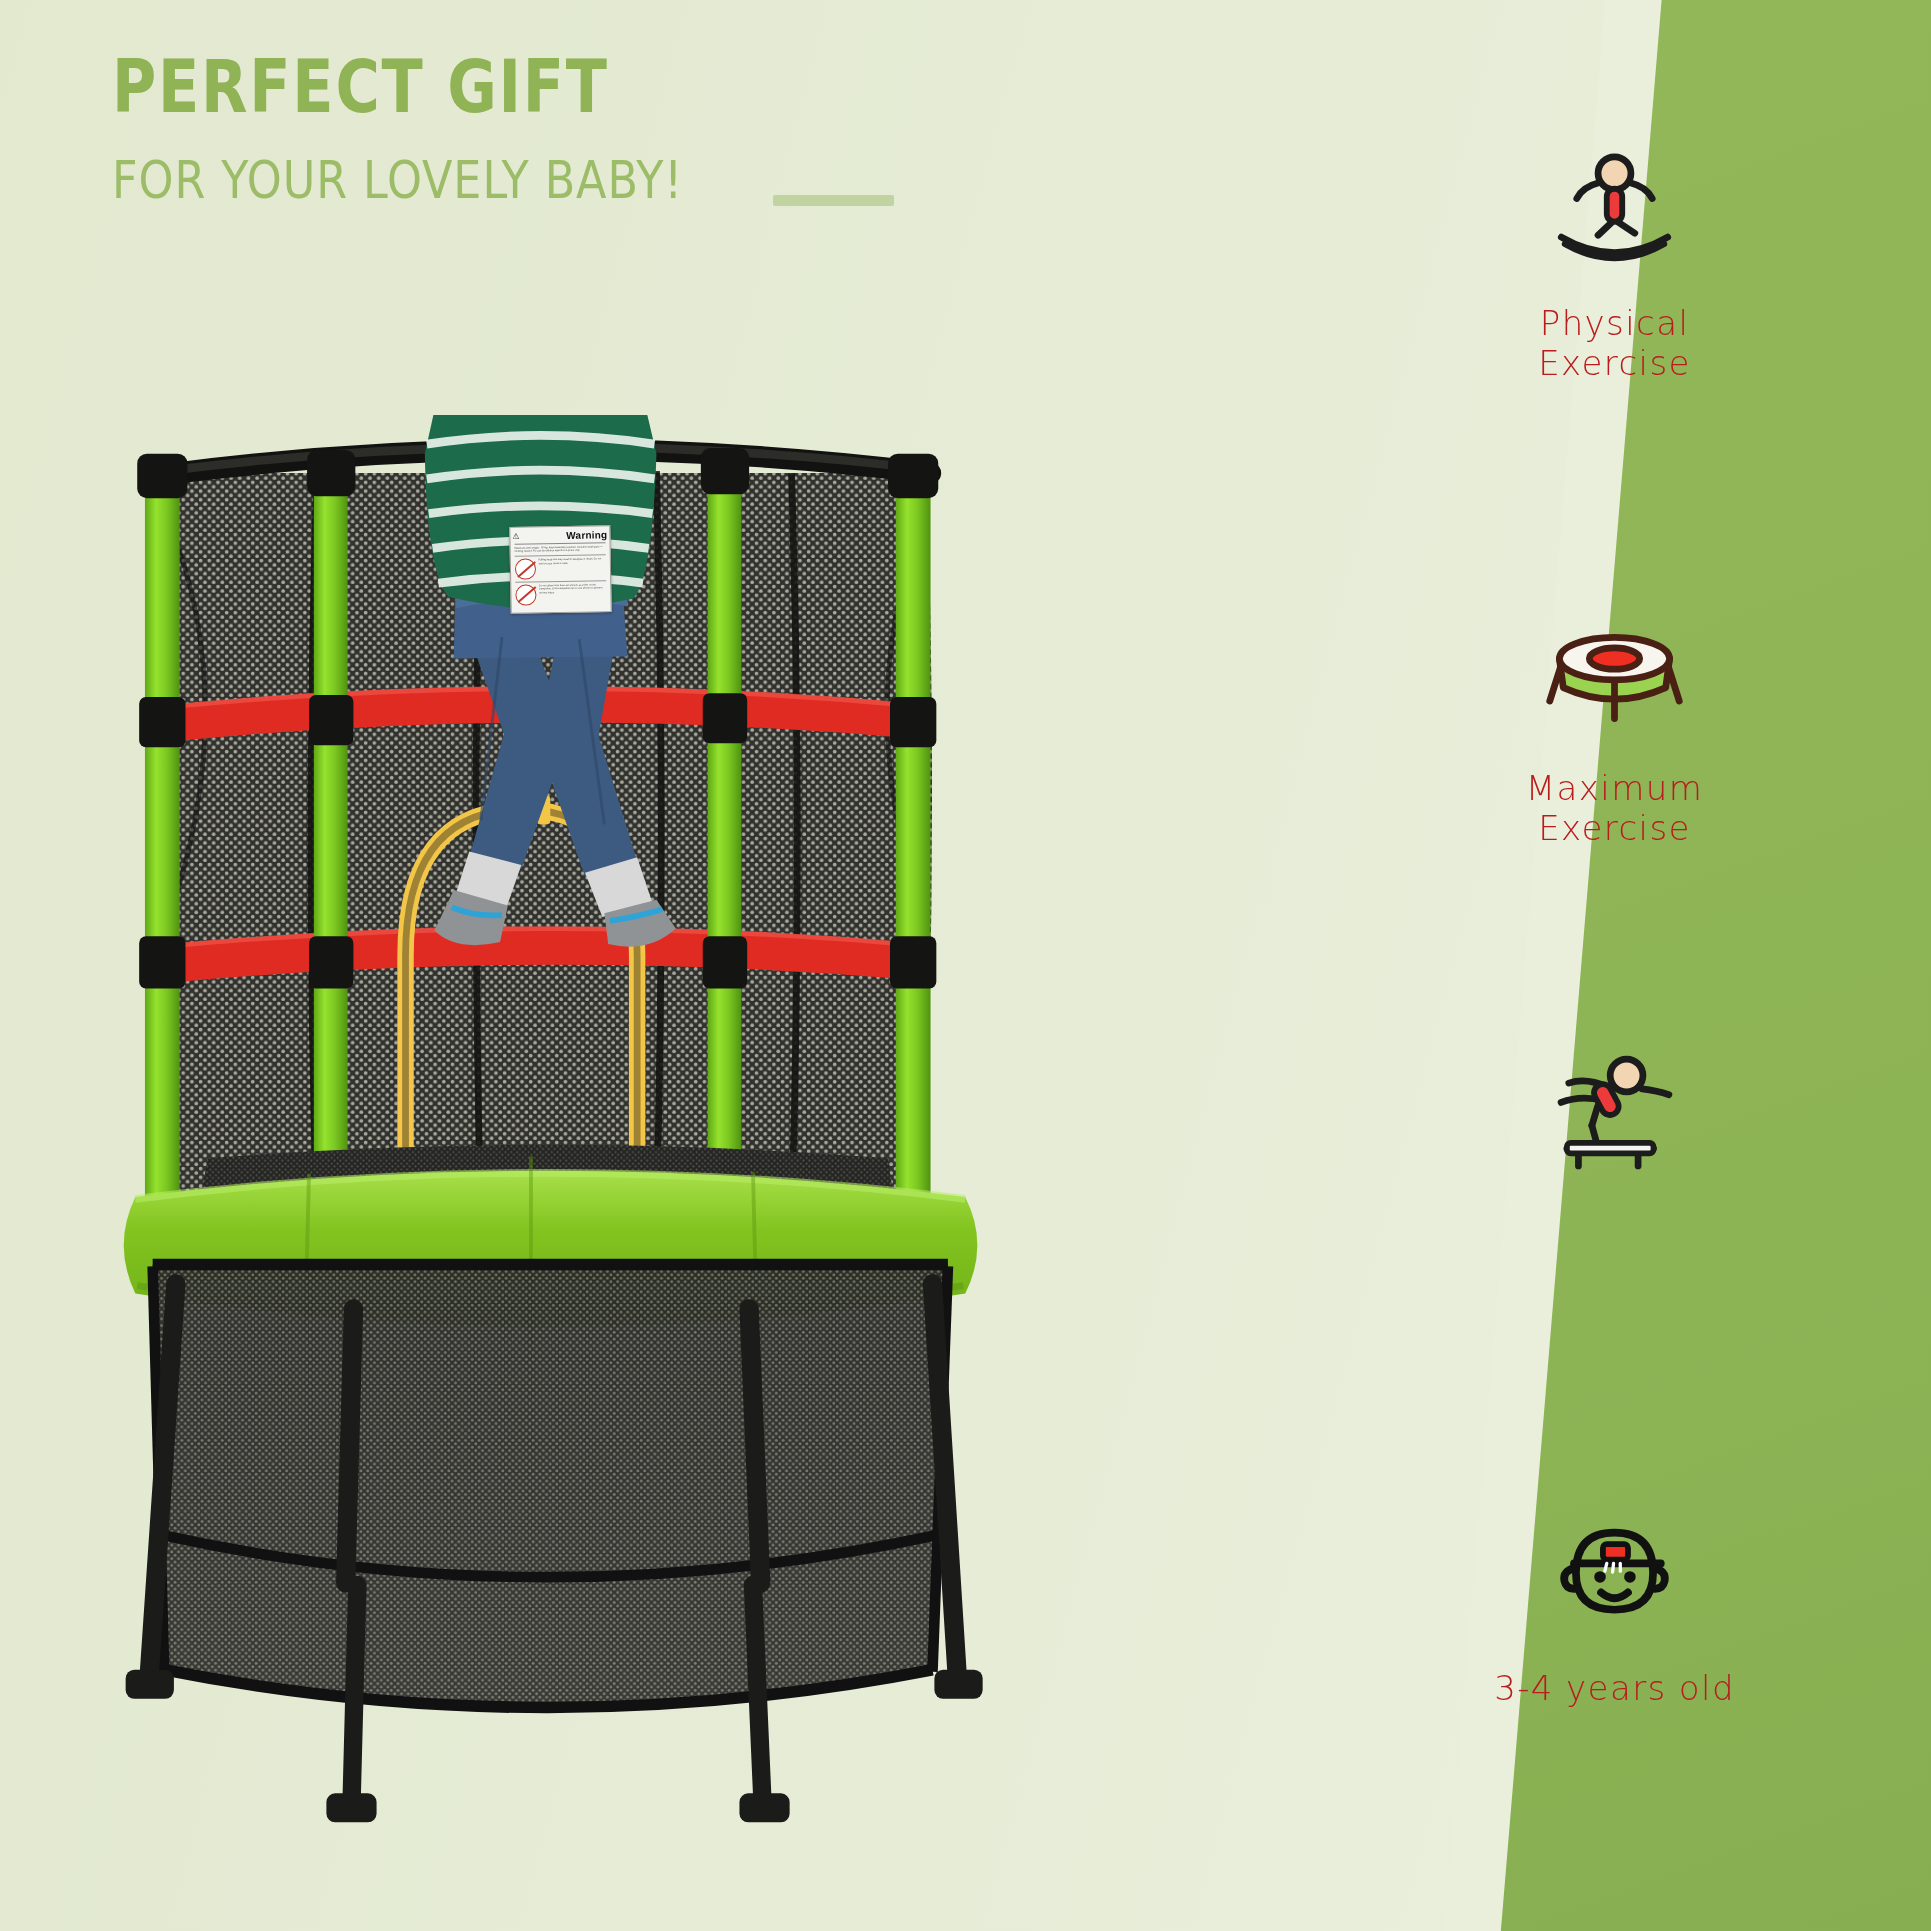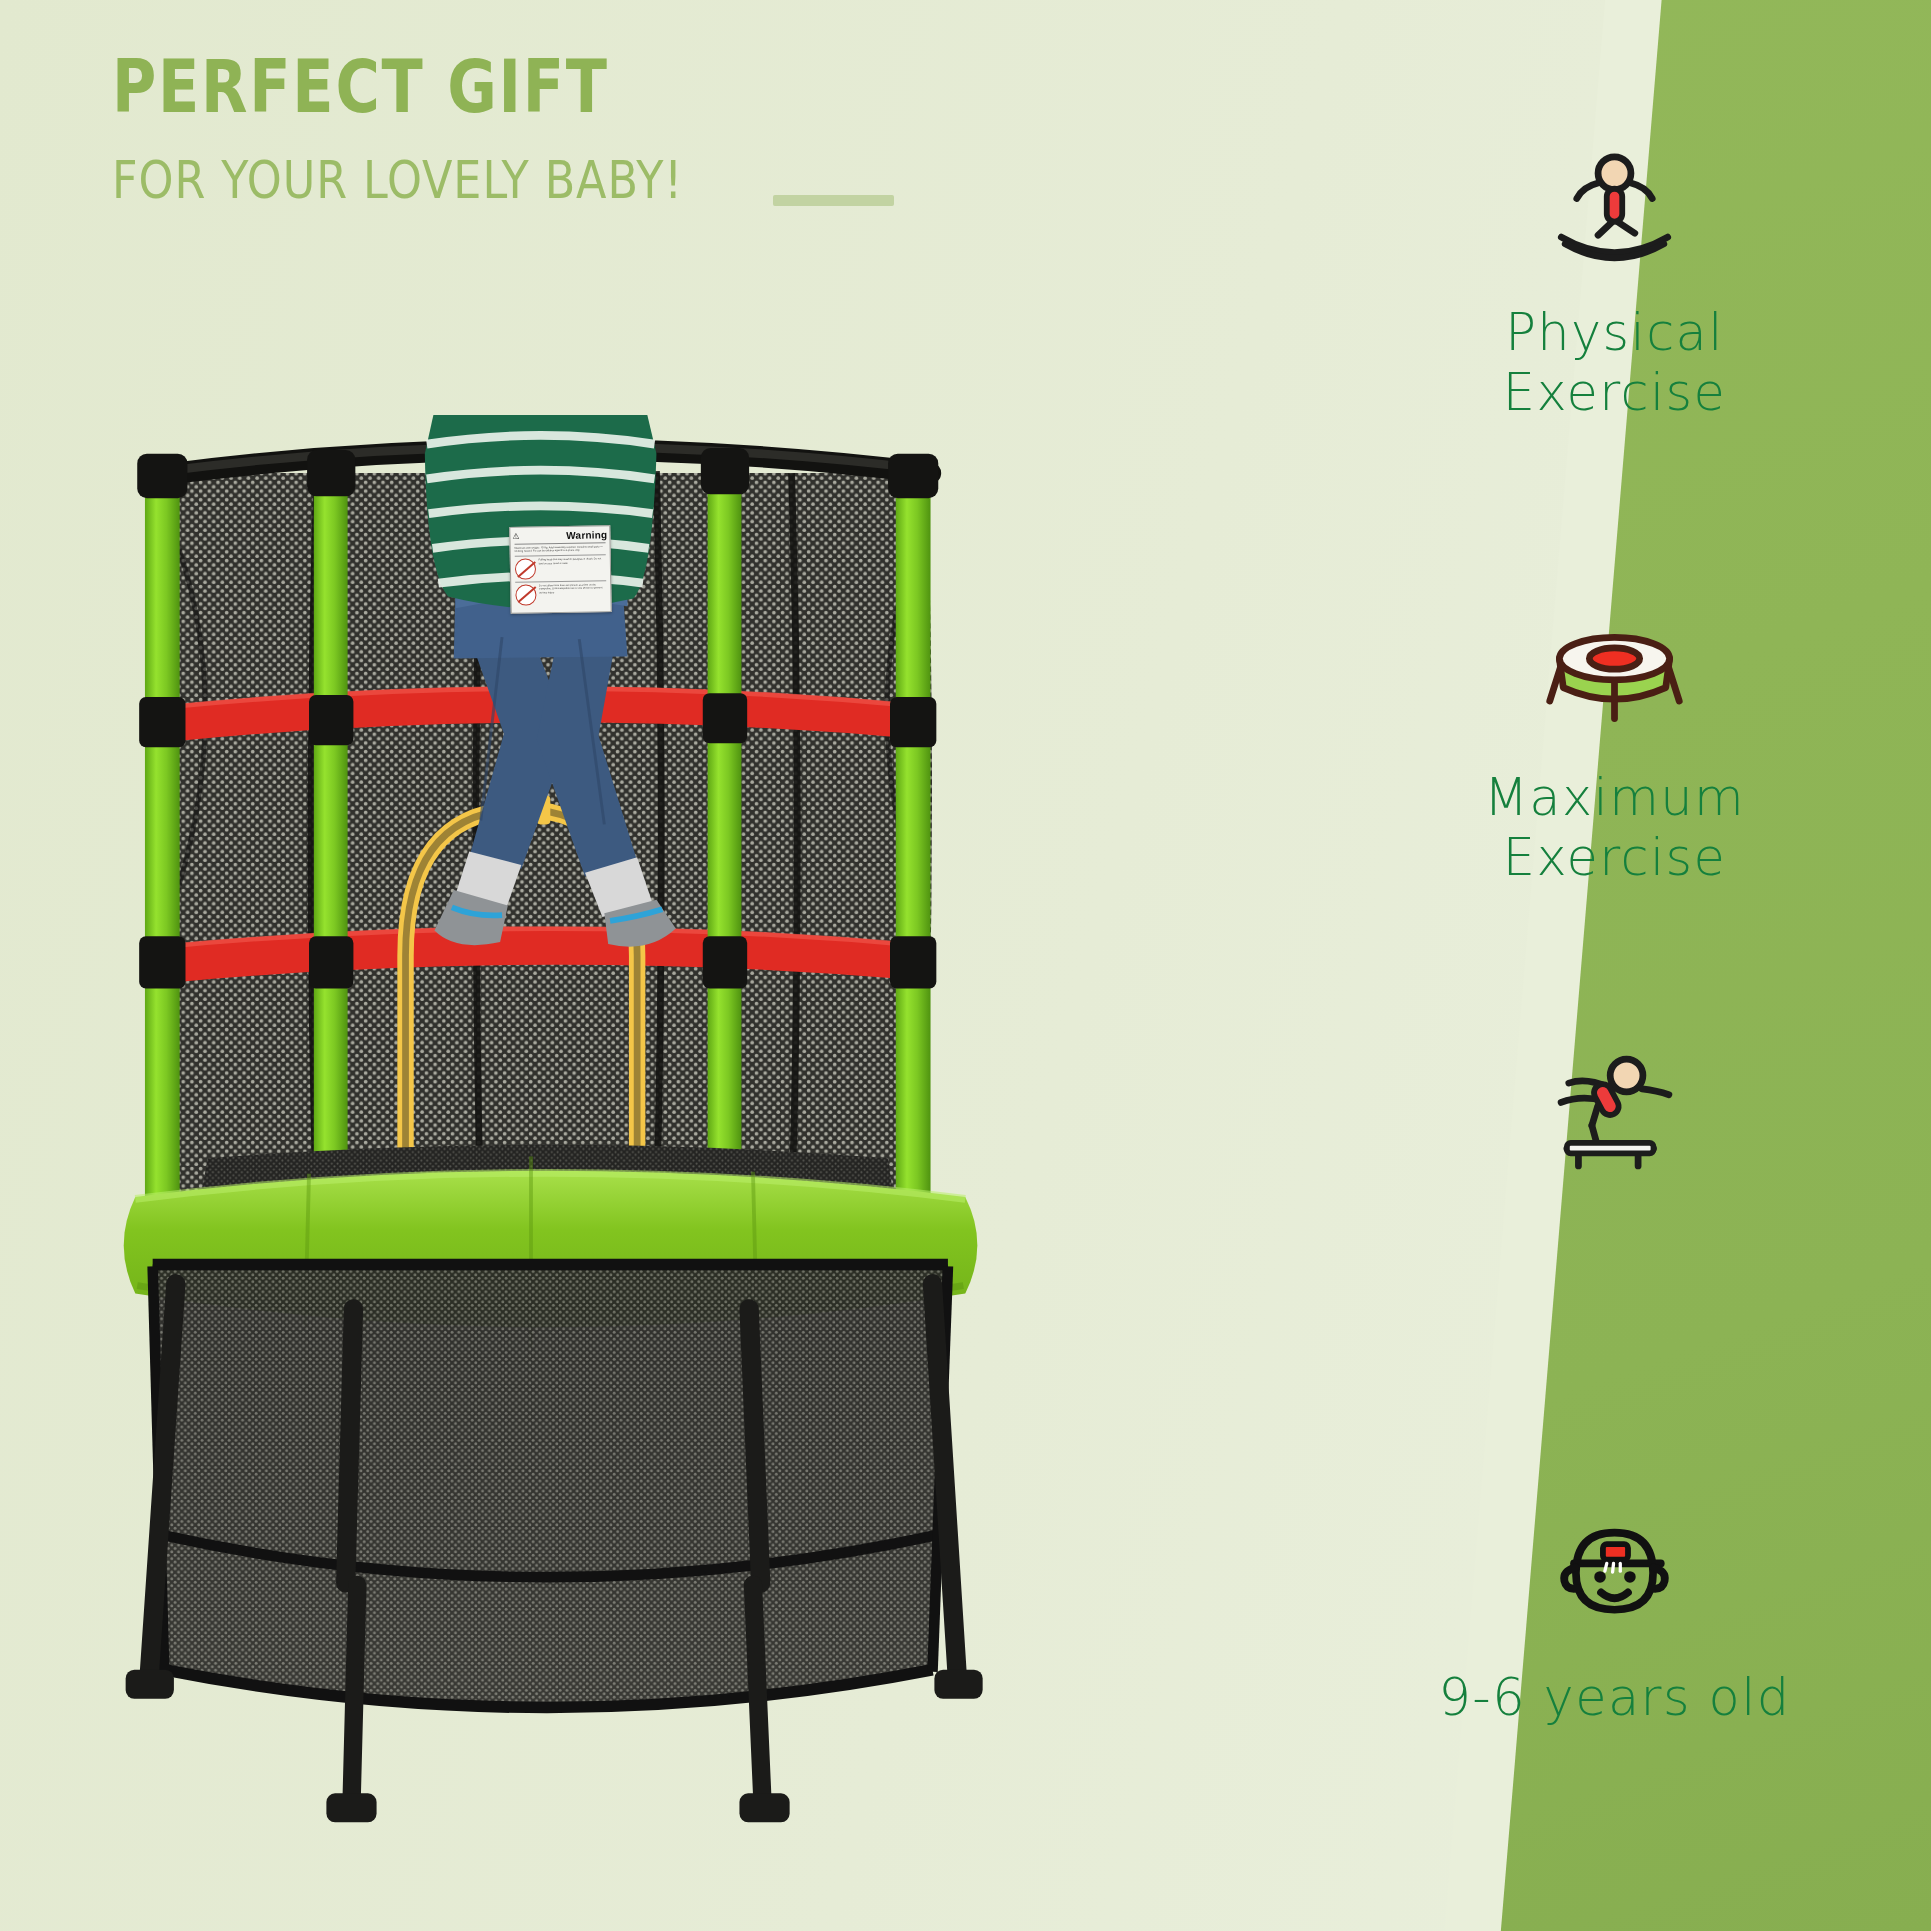--- a/index.html
+++ b/index.html
@@ -50,21 +50,21 @@
   .features {
     position:absolute; right:0; top:0; width:734px; height:1931px;
   }
   .feature {
     position:absolute; width:541px; right:46px;
     display:flex; flex-direction:column; align-items:center;
     text-align:center;
   }
   .feature .ficon { height:135px; display:flex; align-items:center; justify-content:center; }
   .feature .flabel {
-    margin-top:25px; color:#15803d; font-size:51px; line-height:1.18;
+    margin-top:25px; color:#b91c1c; font-size:34px; line-height:1.18;
     font-family:"DejaVu Sans","Liberation Sans", sans-serif;
     font-weight:300; letter-spacing:1.4px;
   }
   .feature .flabel span { display:block; }
 
   #feat-0 { top:143px; }
   #feat-1 { top:608px; }
   #feat-2 { top:1045px; }
   #feat-3 { top:1508px; }
 
@@ -424,19 +424,19 @@
           <circle cx="86" cy="66" r="6" fill="#111111"></circle>
           <rect x="58" y="32" width="26" height="16" rx="4" fill="#ee2f22" stroke="#111111" stroke-width="6"></rect>
           <g stroke="#ffffff" stroke-width="3.4" fill="none" stroke-linecap="round">
             <path d="M 62 52 L 60 60"></path>
             <path d="M 69 52 L 68 61"></path>
             <path d="M 76 52 L 76 60"></path>
           </g>
         </svg>
       </div>
       <div class="flabel">
-        <span>9-6 years old</span>
+        <span>3-4 years old</span>
       </div>
     </div>
 
   </div>
 </div>
 
 
 </body></html>

